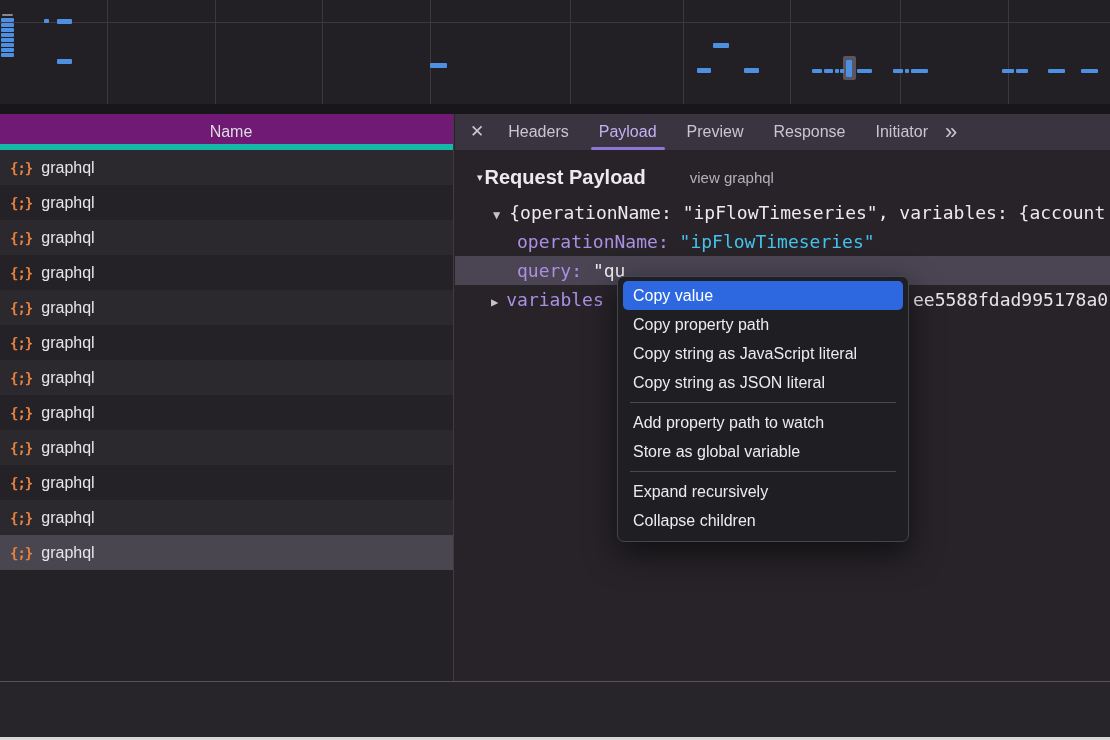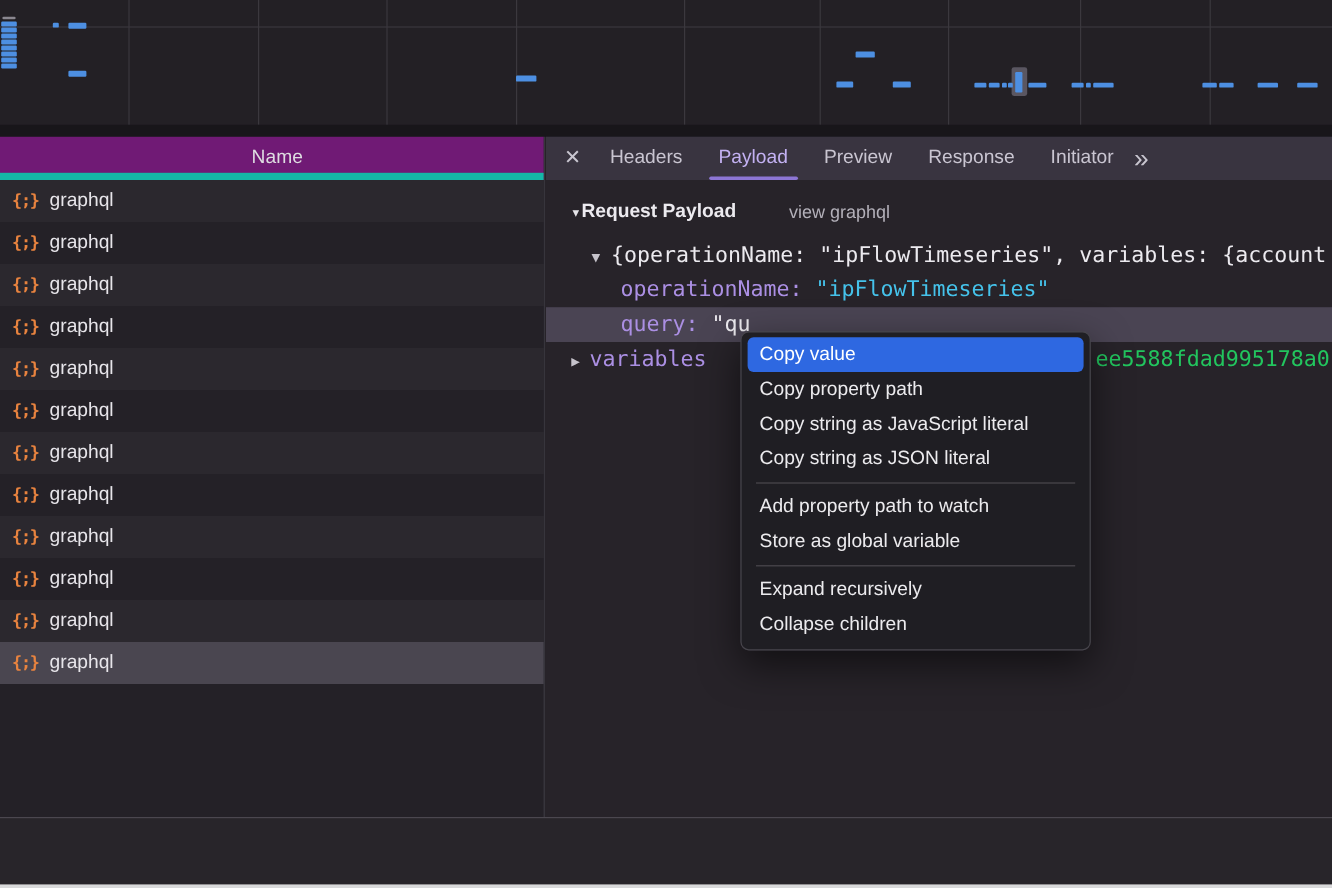--- a/index.html
+++ b/index.html
@@ -31,36 +31,36 @@
   
   .right-panel{position:absolute;left:455px;top:0;width:655px;height:567px;background:var(--bg-panel,#272329);}
   .tabbar{display:flex;align-items:center;height:36px;background:var(--bg-tabbar,#393440);}
   .close-x{margin:0 9px 0 15px;color:#c9c6d0;font-size:17px;line-height:36px;}
   .tab{padding:0 15px;line-height:36px;font-size:16px;color:var(--tab-text,#c9c5d1);position:relative;white-space:nowrap;}
   .tab.active{color:var(--tab-active-text,#c3b1f2);}
   .tab.active::after{content:"";position:absolute;left:7px;right:7px;bottom:0;height:3px;background:var(--tab-underline,#8d76d5);border-radius:2px;}
   .overflow{margin-left:2px;font-size:22px;color:#c9c6d0;line-height:36px;}
   .section-row{margin-top:14px;height:26px;display:flex;align-items:center;padding-left:22px;}
   .sec-tri{font-size:11px;color:#e6e4e9;margin-right:2px;}
-  .sec-title{font-weight:bold;font-size:16px;color:#eceaef;}
+  .sec-title{font-weight:bold;font-size:20px;color:#eceaef;}
   .view-source{margin-left:44px;font-size:15px;color:#b3b0b9;}
   .tree{margin-top:8px;font-family:"DejaVu Sans Mono",monospace;font-size:18px;color:#d9d7dc;}
   .trow{height:29px;line-height:29px;white-space:nowrap;position:relative;}
   .tri{font-size:12px;color:#c6c3cb;display:inline-block;}
   .root-row{padding-left:38px;}
   .root-row .tri{margin-right:9px;}
   .opname-row{padding-left:62px;}
   .key{color:var(--key-purple,#ab8fe3);}
   .str{color:var(--string-cyan,#45c2ea);}
   .plain{color:#eceaef;}
   .query-row{background:var(--selected-row,#4a4453);padding-left:62px;}
-  .vars-row{padding-left:21px;}
+  .vars-row{padding-left:36px;}
   .vars-row .tri{margin-right:8px;}
   .frag{position:absolute;left:458px;top:0;color:#eceaef;}
-  .frag.dim{color:#22c55e;}
+  .frag.dim{color:#e5e5e5;}
   
   .footer-divider{position:absolute;top:681px;left:0;width:1110px;height:1px;background:#55525a;}
   .footer{position:absolute;top:682px;left:0;width:1110px;height:55px;background:#28252a;}
   .bottom-edge{position:absolute;top:737px;left:0;width:1110px;height:3px;background:var(--bottom-edge,#d9d9da);}
   
   .context-menu{position:absolute;left:617px;top:276px;width:292px;box-sizing:border-box;
     background:rgba(31,30,35,0.97);border:1px solid #47454c;border-radius:7px;
     box-shadow:0 12px 32px rgba(0,0,0,0.55);padding:4px 0 6px;z-index:10;}
   .menu-item{height:29px;line-height:29px;margin:0 5px;padding:0 10px;font-size:16px;color:#ecebee;border-radius:5px;white-space:nowrap;}
   .menu-item.highlighted{background:var(--menu-highlight,#2e68e1);color:#ffffff;}

